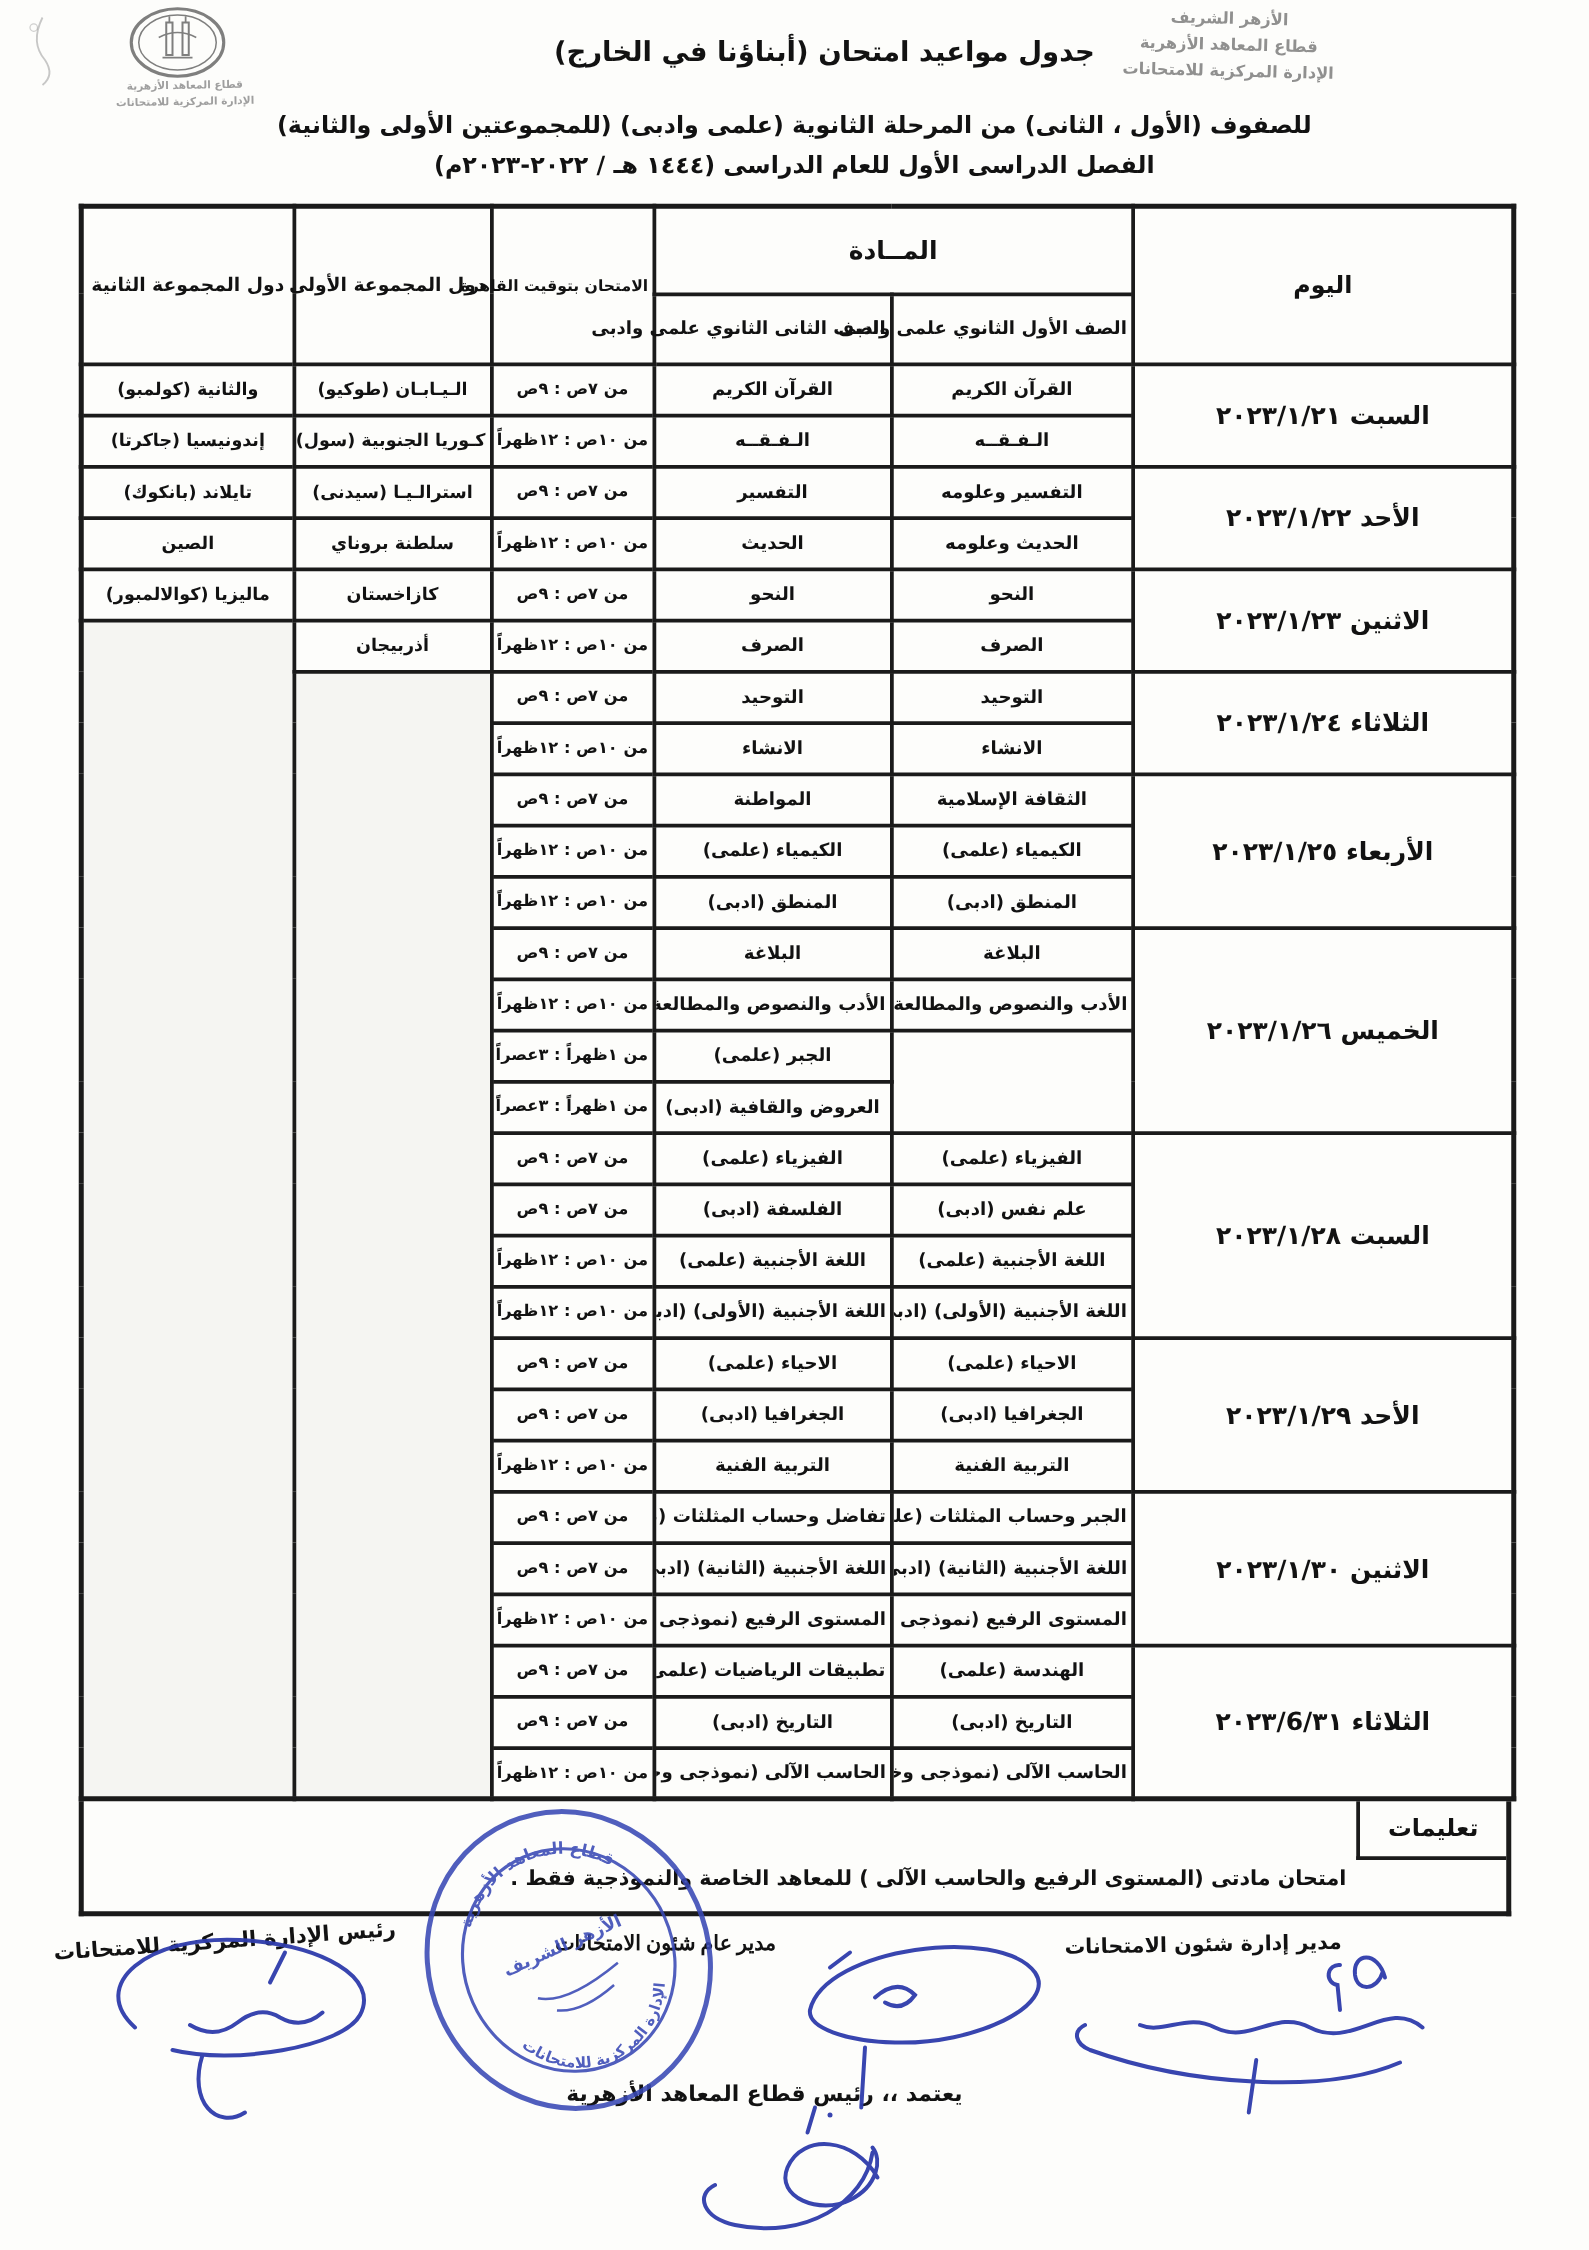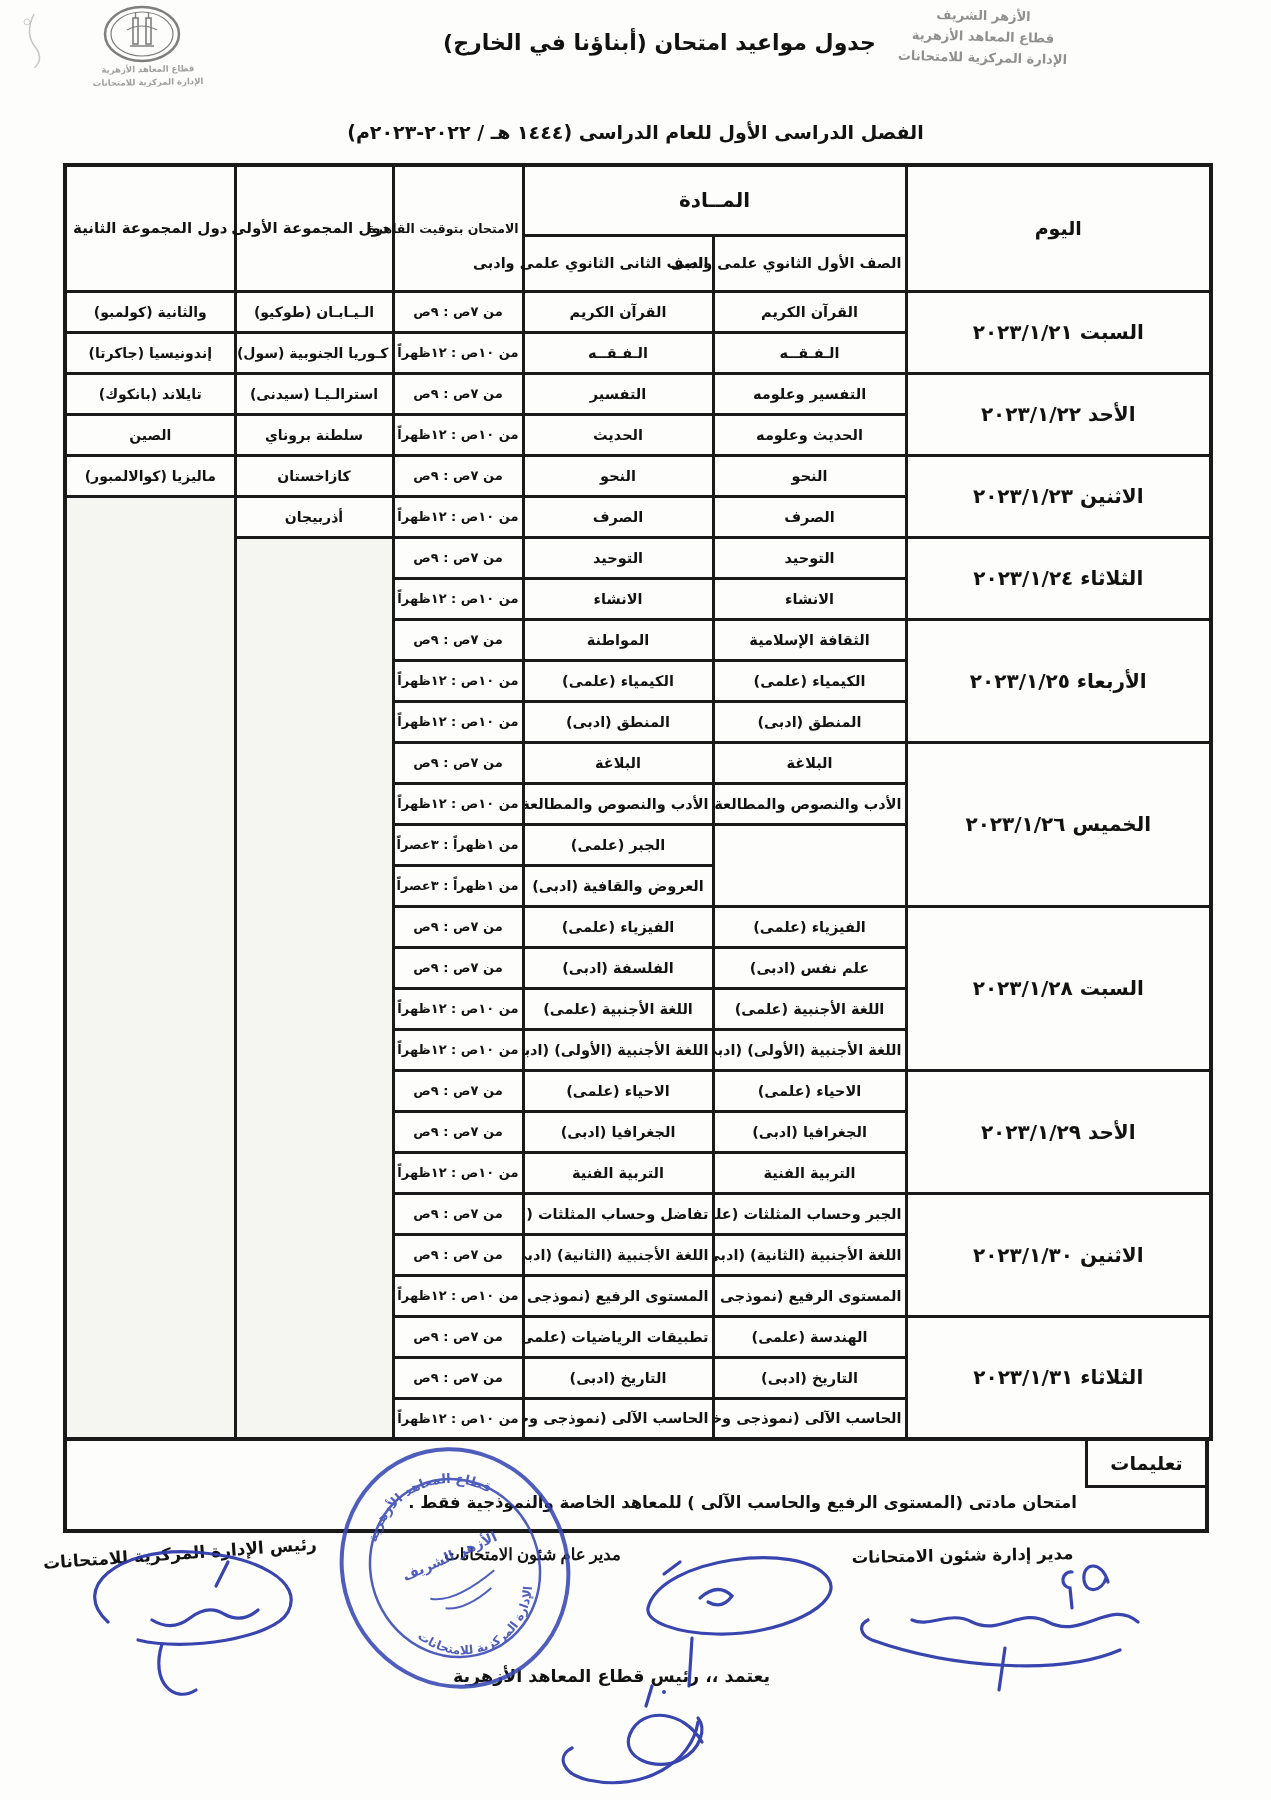--- a/index.html
+++ b/index.html
@@ -94,20 +94,21 @@
     <div>الإدارة المركزية للامتحانات</div>
   </div>
 
   <div class="corner-stamp">
     <div>الأزهر الشريف</div>
     <div>قطاع المعاهد الأزهرية</div>
     <div>الإدارة المركزية للامتحانات</div>
   </div>
 
   <div class="title title1">جدول مواعيد امتحان (أبناؤنا في الخارج)</div>
+  <div class="title title2">للصفوف (الأول ، الثانى) من المرحلة الثانوية (علمى وادبى) (للمجموعتين الأولى والثانية)</div>
   <div class="title title3">الفصل الدراسى الأول للعام الدراسى (١٤٤٤ هـ / ٢٠٢٢-٢٠٢٣م)</div>
 
   <table class="exam">
     <colgroup>
       <col style="width:305px">
         <col style="width:193px">
         <col style="width:190px">
       <col style="width:130px">
         <col style="width:158px">
         <col style="width:170px">
@@ -266,21 +267,21 @@
           <td class="subject-cell">اللغة الأجنبية (الثانية) (ادبى)</td>
           <td class="subject-cell">اللغة الأجنبية (الثانية) (ادبى)</td>
           <td class="time-cell">من ٧ص : ٩ص</td>
         </tr>
         <tr class="body">
           <td class="subject-cell">المستوى الرفيع (نموذجى وخاص)</td>
           <td class="subject-cell">المستوى الرفيع (نموذجى وخاص)</td>
           <td class="time-cell">من ١٠ص : ١٢ظهراً</td>
         </tr>
         <tr class="body">
-          <td class="day-cell" rowspan="3">الثلاثاء ٢٠٢٣/١/٣١</td>
+          <td class="day-cell" rowspan="3">الثلاثاء ٢٠٢٣/6/٣١</td>
           <td class="subject-cell">الهندسة (علمى)</td>
           <td class="subject-cell">تطبيقات الرياضيات (علمى)</td>
           <td class="time-cell">من ٧ص : ٩ص</td>
         </tr>
         <tr class="body">
           <td class="subject-cell">التاريخ (ادبى)</td>
           <td class="subject-cell">التاريخ (ادبى)</td>
           <td class="time-cell">من ٧ص : ٩ص</td>
         </tr>
         <tr class="body">

